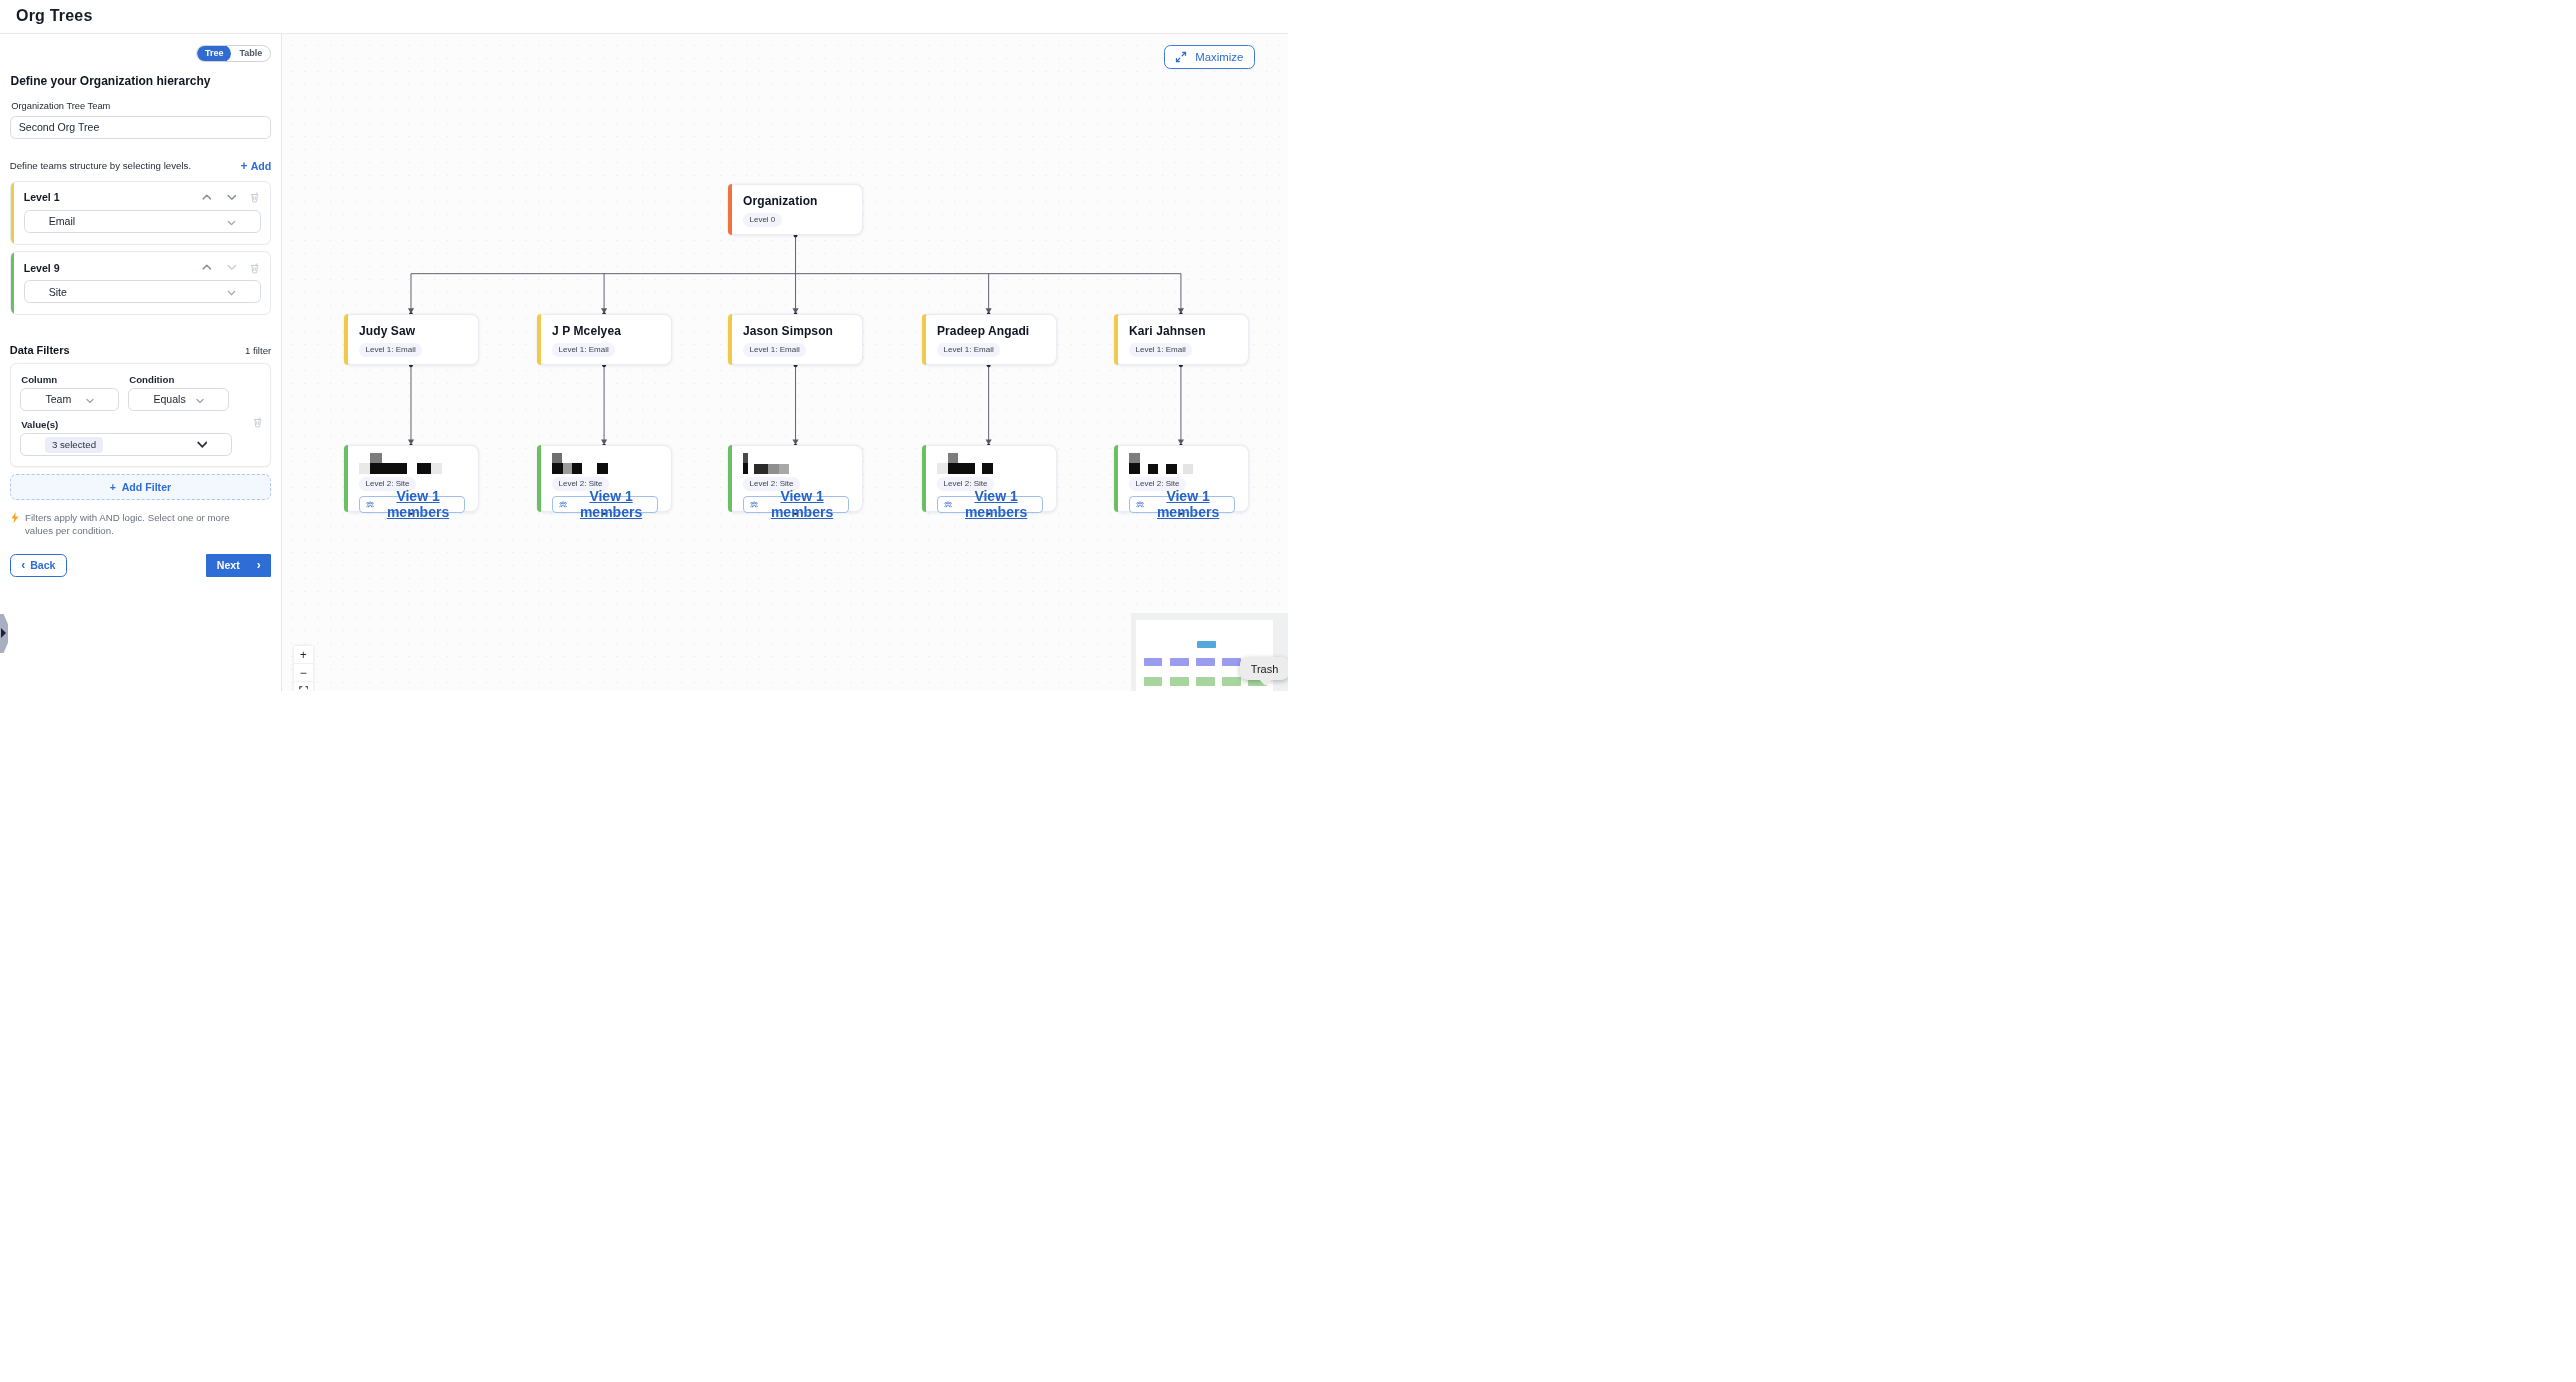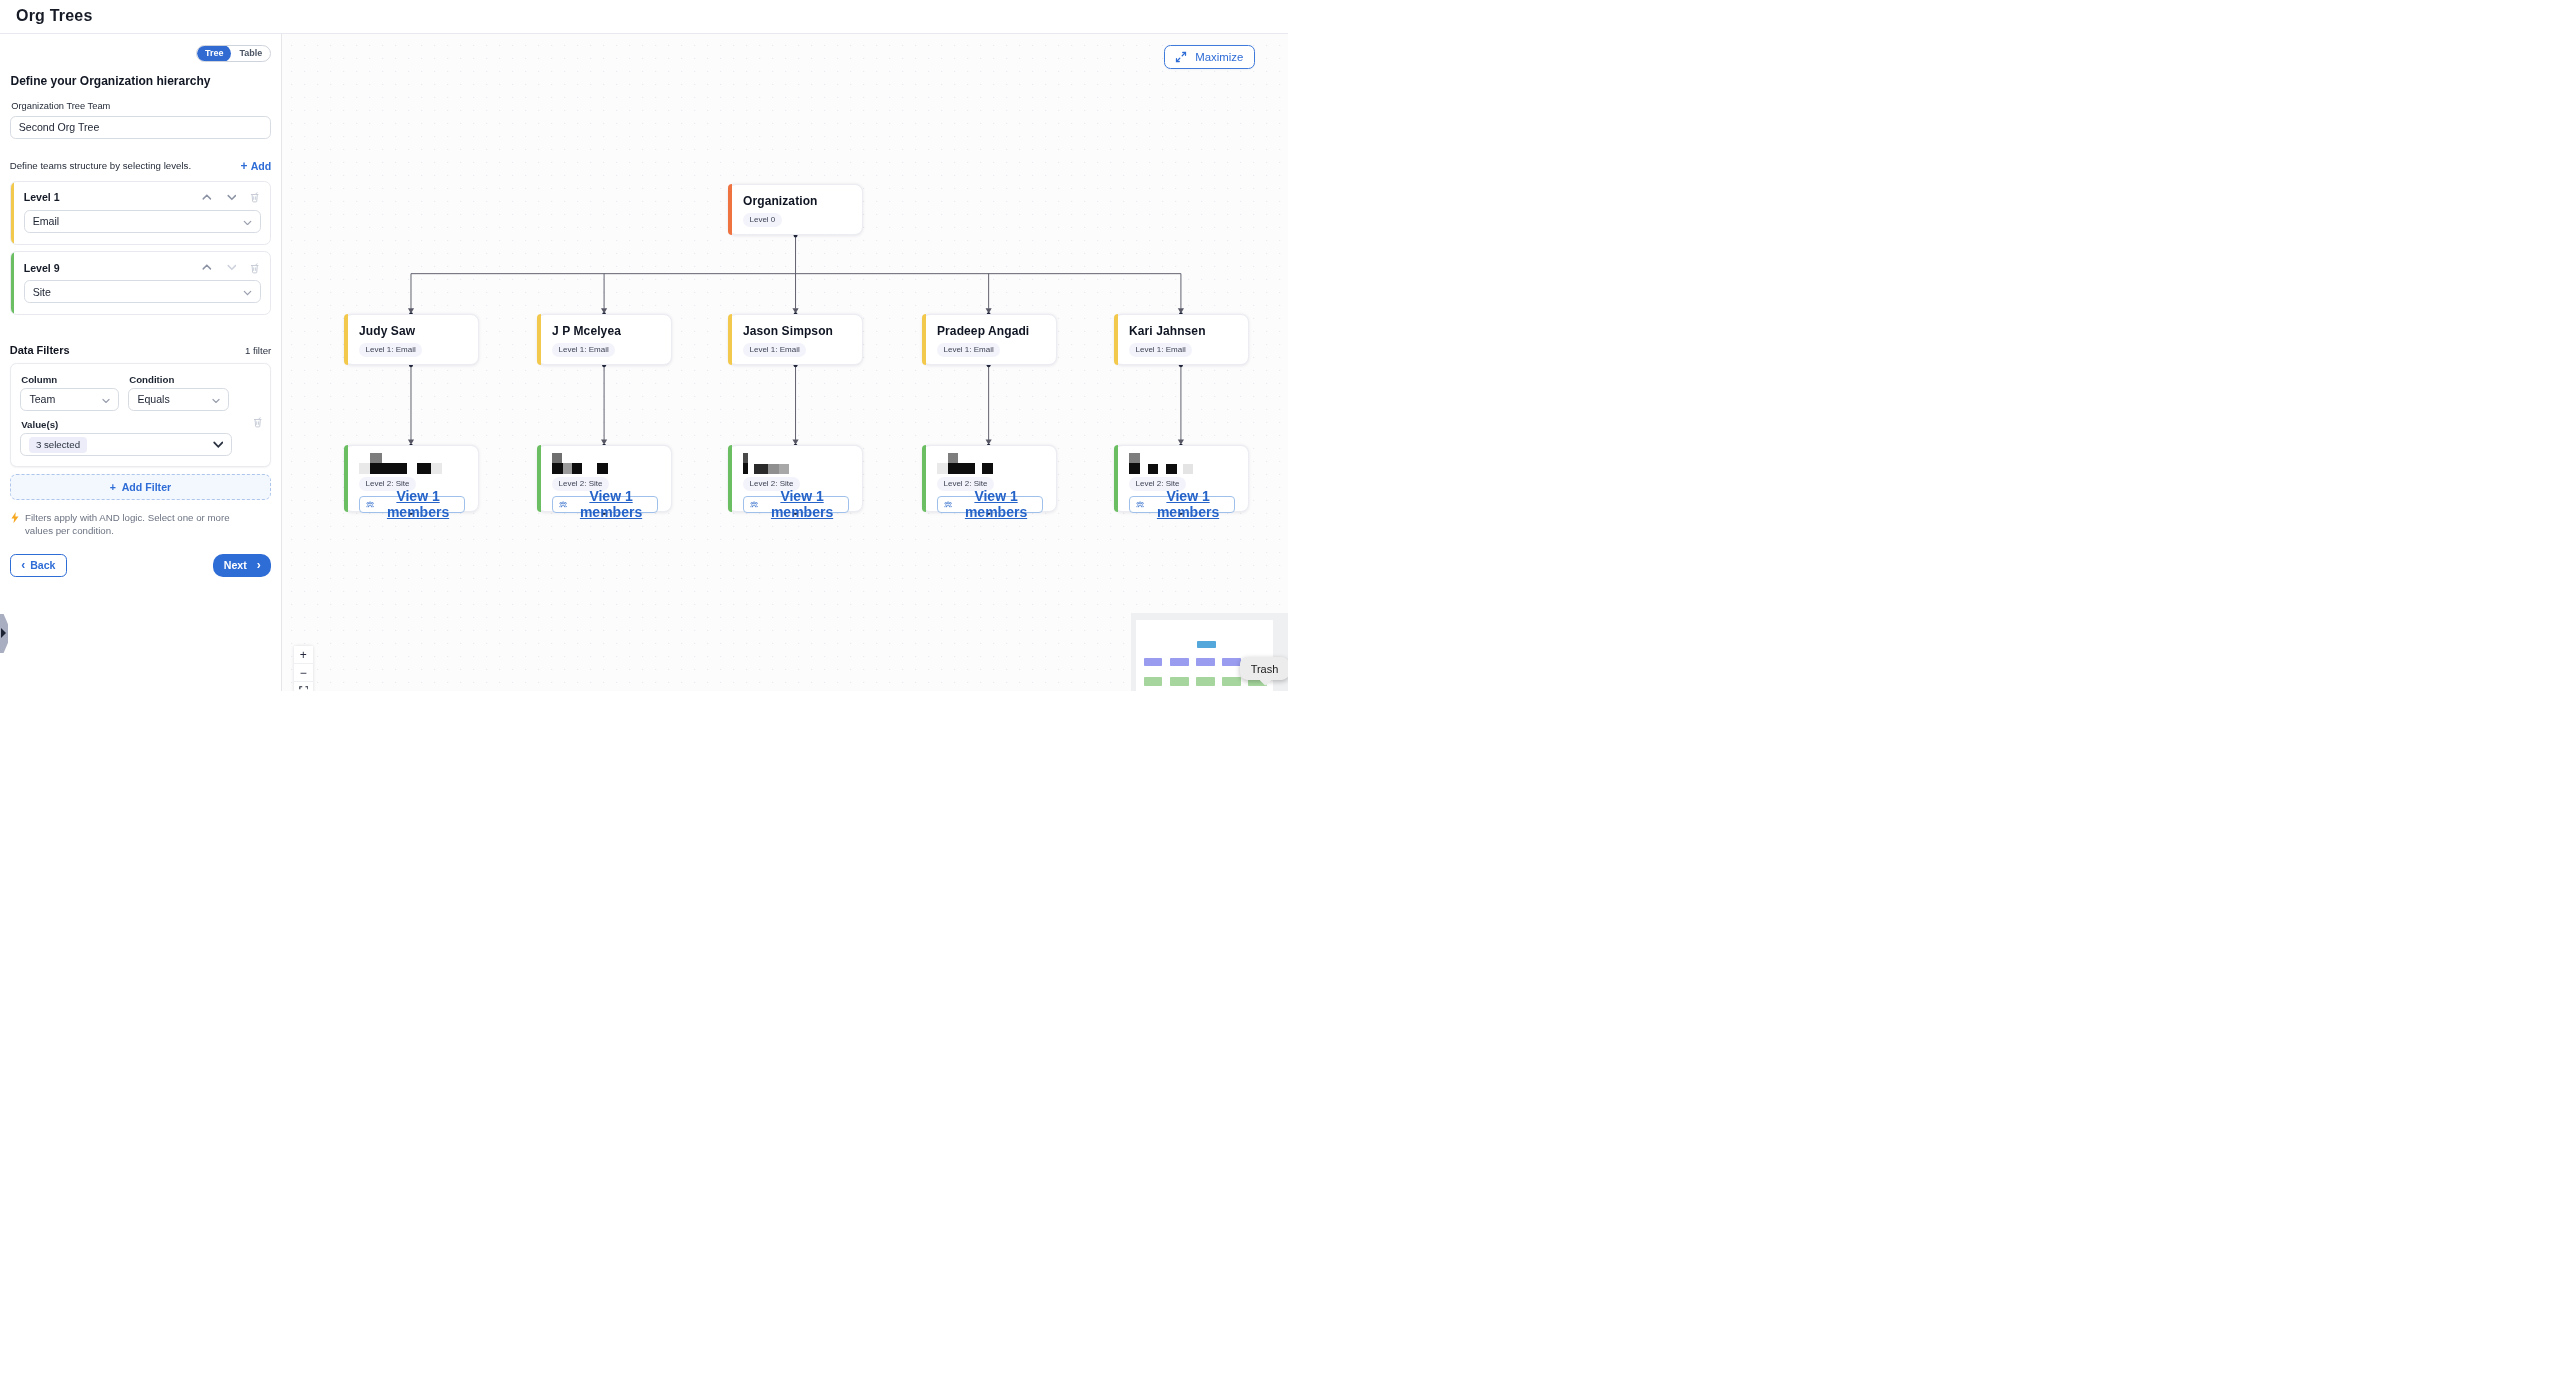--- a/index.html
+++ b/index.html
@@ -24,21 +24,21 @@
   .add-link{display:inline-flex;align-items:center;gap:3.2px;border:none;background:transparent;color:#2e6cd6;font-size:10.6px;font-weight:bold;cursor:pointer;padding:0;}
   .add-link .plus{font-size:12px;font-weight:bold;line-height:1;}
 
   .level-card{position:relative;margin-top:9px;border:0.8px solid #e7e9ee;border-radius:6.5px;background:#fff;overflow:hidden;}
   .level-card .accent{position:absolute;left:0;top:0;bottom:0;width:3.2px;}
   .level-card .lc-head{display:flex;align-items:center;padding:9.7px 9.7px 0 13px;}
   .lc-title{font-size:10.6px;font-weight:bold;color:#151a27;flex:1;}
   .icon-btn{border:none;background:transparent;padding:0;margin-left:14.6px;cursor:pointer;display:inline-flex;align-items:center;color:#8b92a3;}
   .icon-btn.dim{color:#ccd1db;}
   .icon-btn.trash{color:#c2c7d3;margin-left:13px;}
-  .combo{position:relative;display:flex;align-items:center;height:23px;border:0.8px solid #d7dbe2;border-radius:5.7px;background:#fff;padding:0 8px;font-size:10.6px;color:#1b2230;cursor:pointer;}
+  .combo{position:relative;display:flex;align-items:center;height:23px;border:0.8px solid #d7dbe2;border-radius:5.7px;background:#fff;padding:0 24px;font-size:10.6px;color:#1b2230;cursor:pointer;}
   .combo .cv{flex:1;white-space:nowrap;overflow:hidden;}
   .lc-combo{margin:6.5px 9.7px 11.4px 13px;}
 
   .filters-head{display:flex;align-items:flex-end;justify-content:space-between;margin-top:29px;gap:12px;}
   .df-title{font-size:11px;font-weight:bold;color:#10141f;}
   .df-count{font-size:9.7px;color:#2a3140;}
   .filter-card{position:relative;margin-top:6.5px;border:0.8px solid #e9ebef;border-radius:6.5px;background:#fff;box-shadow:0 0.8px 1.6px rgba(20,26,40,.05);padding:8px 9.7px 9.7px 9.7px;}
   .fc-row{display:flex;gap:9px;}
   .fc-col{width:99px;}
   .fc-col2{width:101px;}
@@ -46,21 +46,21 @@
   .fc-trash{position:absolute;right:7.3px;top:52px;}
   .values-combo{width:212px;height:23.5px;margin-top:3.2px;}
   .chip{background:#ecedf8;border-radius:4px;font-size:9.7px;color:#2a3140;padding:2.4px 6.5px;}
   .values-combo .bold-chev{color:#2a3140;}
 
   .add-filter{margin-top:7.3px;width:100%;height:26px;border:1.2px dashed #aec6ec;border-radius:6.5px;background:#f3f7fe;color:#2e6cd6;font-size:10.6px;font-weight:bold;cursor:pointer;display:flex;align-items:center;justify-content:center;gap:5.7px;}
   .note{display:flex;gap:5.7px;margin:10.6px 0 0 1.6px;font-size:9.7px;line-height:13px;color:#6b7280;width:239px;}
   .note svg{flex:none;margin-top:0.8px;}
   .nav-row{display:flex;align-items:center;justify-content:space-between;margin-top:17px;}
   .btn-back{height:23px;padding:0 10.6px;border:0.8px solid #2e6cd6;border-radius:5.7px;background:#fff;color:#2e6cd6;font-size:10.6px;font-weight:bold;cursor:pointer;display:inline-flex;align-items:center;gap:4.9px;}
-  .btn-next{height:23px;padding:0 10.6px;border:none;border-radius:10px;background:#2e6cd6;color:#fff;font-size:10.6px;font-weight:bold;cursor:pointer;display:inline-flex;align-items:center;gap:10px;}
+  .btn-next{height:23px;padding:0 10.6px;border:none;border-radius:1px;background:#2e6cd6;color:#fff;font-size:10.6px;font-weight:bold;cursor:pointer;display:inline-flex;align-items:center;gap:17px;}
   .chev-ch{font-size:12px;line-height:1;font-weight:bold;}
 
   
   .handle{position:absolute;left:0;top:614px;width:8px;height:39px;background:#a9aec1;z-index:40;clip-path:polygon(0 0,45% 0,100% 26%,100% 74%,45% 100%,0 100%);}
   .handle .tri{position:absolute;left:0.8px;top:14px;width:0;height:0;border-left:5.7px solid #1d2233;border-top:5.7px solid transparent;border-bottom:5.7px solid transparent;}
 
   
   .canvas{position:absolute;left:282px;top:34px;right:0;bottom:0;background:#fcfcfd;overflow:hidden;
     background-image:radial-gradient(circle,#e3e5ea 0.8px,transparent 1px);background-size:13px 13px;background-position:3.2px 4.9px;}
   #edges{position:absolute;left:0;top:0;pointer-events:none;}

